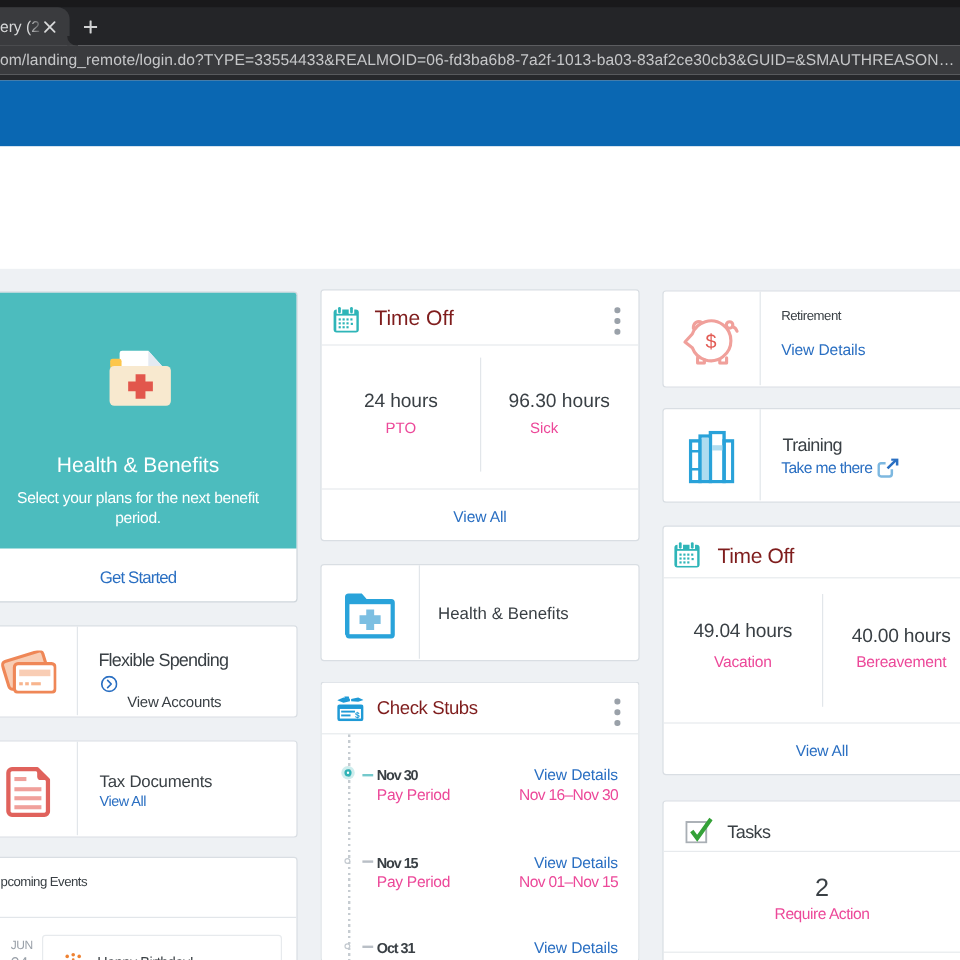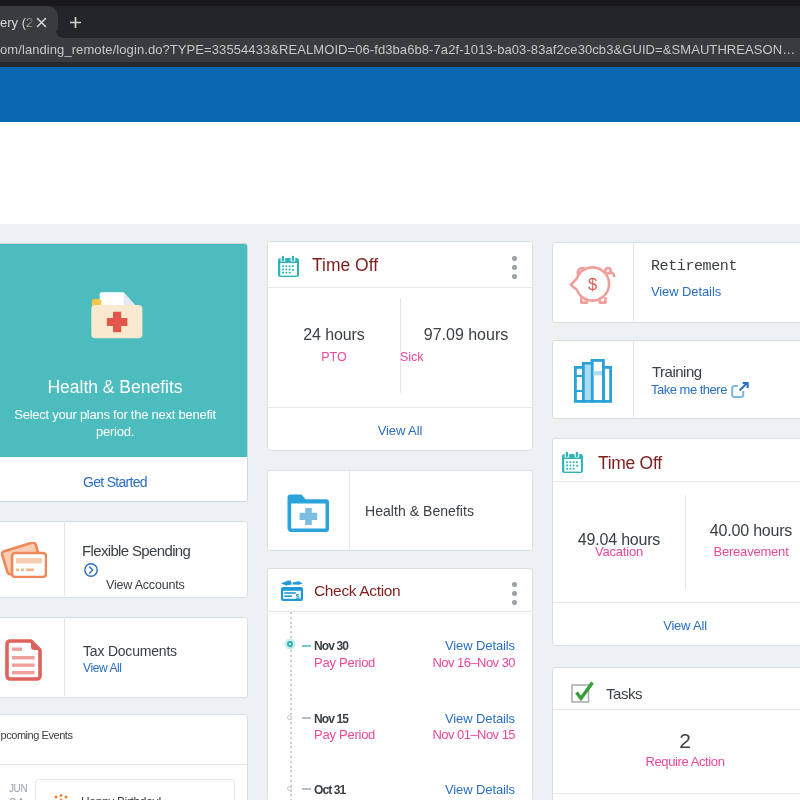--- a/index.html
+++ b/index.html
@@ -134,22 +134,22 @@
     <div class="abs hdr" style="left:44px;top:13px;font-size:17.5px;letter-spacing:0px;">Time Off</div>
     <div class="abs" style="left:244px;top:14px;">
       <div style="width:4.5px;height:4.5px;border-radius:50%;background:#9aa1a9;margin-bottom:4.5px;"></div>
       <div style="width:4.5px;height:4.5px;border-radius:50%;background:#9aa1a9;margin-bottom:4.5px;"></div>
       <div style="width:4.5px;height:4.5px;border-radius:50%;background:#9aa1a9;"></div>
     </div>
     <div class="abs" style="left:0;top:45px;width:264px;height:1px;background:#e7eaed;"></div>
     <div class="abs" style="left:132px;top:56px;width:1px;height:95px;background:#e2e6ea;"></div>
     <div class="abs dark" style="left:0;top:84px;width:132px;text-align:center;font-size:16px;letter-spacing:-0.1px;">24 hours</div>
     <div class="abs gray" style="left:0;top:108px;width:132px;text-align:center;font-size:12.5px;">PTO</div>
-    <div class="abs dark" style="left:132px;top:84px;width:132px;text-align:center;font-size:16px;letter-spacing:0px;">97.09 hours</div>
-    <div class="abs gray" style="left:132px;top:108px;width:107px;text-align:left;font-size:12.5px;">Sick</div>
+    <div class="abs dark" style="left:132px;top:84px;width:132px;text-align:center;font-size:16px;letter-spacing:0px;">96.30 hours</div>
+    <div class="abs gray" style="left:132px;top:108px;width:107px;text-align:center;font-size:12.5px;">Sick</div>
     <div class="abs" style="left:0;top:165px;width:264px;height:1px;background:#e7eaed;"></div>
     <div class="abs link" style="left:0;top:181px;width:264px;text-align:center;font-size:13px;letter-spacing:-0.1px;">View All</div>
   </div>
 
   <div class="card" style="left:267px;top:470px;width:266px;height:81px;">
     <div class="abs" style="left:81px;top:0;width:1px;height:78px;background:#e2e6ea;"></div>
     <svg class="abs" style="left:18px;top:22px;" width="44" height="40" viewBox="0 0 44 40">
       <path d="M1.5 36 V4.5 a3 3 0 0 1 3 -3 H15.5 l4 4.7 h20.5 a3 3 0 0 1 3 3 V36 a3 3 0 0 1 -3 3 h-35 a3 3 0 0 1 -3 -3 z" fill="#29a3da"></path>
       <rect x="5.2" y="10.5" width="34.3" height="25" fill="#ffffff"></rect>
       <path d="M19.2 15 h6.6 v4.7 h5.4 v7.4 h-5.4 v5 h-6.6 v-5 h-5.6 v-7.4 h5.6 z" fill="#7cbfe2"></path>
@@ -161,21 +161,21 @@
     <svg class="abs" style="left:13px;top:11px;" width="22" height="21" viewBox="0 0 22 21">
       <path d="M0 3.6 L5.2 1.2 L10.6 2.4 L10.6 4.4 L5.2 5.6 Z" fill="#1f9ad6"></path>
       <path d="M6 0.4 L9.6 0.4 L10.2 2.4 L6.4 2.2 Z" fill="#1f9ad6"></path>
       <path d="M11.6 2.4 L17.5 1.2 L22 3.4 L17.5 4.8 L11.6 4.4 Z" fill="#1f9ad6"></path>
       <rect x="0" y="7" width="22" height="14" rx="2" fill="#1f9ad6"></rect>
       <rect x="2.2" y="10.8" width="17.6" height="8" fill="#ffffff"></rect>
       <rect x="3.3" y="12.2" width="11.5" height="1.6" fill="#1f9ad6"></rect>
       <rect x="3.3" y="15.4" width="7.8" height="1.6" fill="#1f9ad6"></rect>
       <text x="14.8" y="18.6" font-size="7" fill="#1f9ad6" font-family="Liberation Sans" font-weight="bold">$</text>
     </svg>
-    <div class="abs hdr" style="left:46px;top:13px;font-size:15.5px;letter-spacing:-0.35px;">Check Action</div>
+    <div class="abs hdr" style="left:46px;top:13px;font-size:15.5px;letter-spacing:-0.35px;">Check Stubs</div>
     <div class="abs" style="left:244px;top:13px;">
       <div style="width:4.5px;height:4.5px;border-radius:50%;background:#9aa1a9;margin-bottom:4.5px;"></div>
       <div style="width:4.5px;height:4.5px;border-radius:50%;background:#9aa1a9;margin-bottom:4.5px;"></div>
       <div style="width:4.5px;height:4.5px;border-radius:50%;background:#9aa1a9;"></div>
     </div>
     <div class="abs" style="left:0;top:42px;width:264px;height:1px;background:#e7eaed;"></div>
 
     <div class="abs" style="left:22px;top:43px;width:2px;height:189px;background-image:repeating-linear-gradient(to bottom,#c6ccd1 0 2px,transparent 2px 4.8px);"></div>
 
     <div class="abs" style="left:19px;top:71.5px;width:6px;height:6px;border-radius:50%;background:#fff;border:2.1px solid #2fb3b6;box-shadow:0 0 0 2.6px rgba(60,182,185,.25);"></div>
@@ -204,21 +204,21 @@
       <g fill="none" stroke="#f0a09b" stroke-width="2.6" stroke-linecap="round" stroke-linejoin="round">
         <path d="M7.9 14.3 L1.8 21 L7.9 25.7 A 16.6 16.6 0 1 0 7.9 14.3 Z"></path>
         <path d="M8.8 9.6 C8.6 4.8 12.6 2.9 16 4.8"></path>
         <circle cx="39" cy="6.8" r="2.7"></circle>
         <path d="M41.6 8.3 C43.6 8.8 44.6 10.3 45.2 12"></path>
         <path d="M12.3 34.2 L12.3 38.6 L18 38.6 L18 35.6"></path>
         <path d="M30.8 35.6 L30.8 38.6 L36.5 38.6 L36.5 34.2"></path>
       </g>
       <text x="23.5" y="26" font-size="16.5" fill="#e25b54" font-family="Liberation Sans" text-anchor="middle">$</text>
     </svg>
-    <div class="abs dark" style="left:98px;top:15px;font-size:15px;letter-spacing:-0.4px;font-family:Liberation Mono, monospace;">Retirement</div>
+    <div class="abs dark" style="left:98px;top:15px;font-size:11px;letter-spacing:-0.4px;">Retirement</div>
     <div class="abs link" style="left:98px;top:41px;font-size:13px;letter-spacing:-0.1px;">View Details</div>
   </div>
 
   <div class="card" style="left:552px;top:340px;width:266px;height:79px;">
     <div class="abs" style="left:80px;top:0;width:1px;height:76px;background:#e2e6ea;"></div>
     <svg class="abs" style="left:21px;top:18px;" width="38" height="44" viewBox="0 0 38 44">
       <g fill="none" stroke="#29a2d9" stroke-width="2.8">
         <rect x="1.4" y="8.4" width="8" height="34"></rect>
         <rect x="9.4" y="4.4" width="8.6" height="38"></rect>
         <rect x="18" y="1.4" width="11.4" height="41"></rect>
@@ -255,21 +255,21 @@
           <rect x="11.7" y="16.8" width="1.8" height="1.8"></rect>
       </g>
       <rect x="3.6" y="2" width="4.6" height="4.5" fill="#ffffff"></rect>
       <rect x="13.6" y="2" width="4.6" height="4.5" fill="#ffffff"></rect>
       <rect x="4.75" y="0.8" width="2.3" height="5.4" rx="1.1" fill="#2eb5b8"></rect>
       <rect x="14.75" y="0.8" width="2.3" height="5.4" rx="1.1" fill="#2eb5b8"></rect>
     </svg>
     <div class="abs hdr" style="left:45px;top:13.5px;font-size:17.5px;letter-spacing:-0.3px;">Time Off</div>
     <div class="abs" style="left:0;top:42px;width:264px;height:1px;background:#e7eaed;"></div>
     <div class="abs" style="left:132px;top:56px;width:1px;height:94px;background:#e2e6ea;"></div>
-    <div class="abs dark" style="left:0;top:92px;width:132px;text-align:center;font-size:16px;letter-spacing:-0.2px;">49.04 hours</div>
+    <div class="abs dark" style="left:0;top:79px;width:132px;text-align:center;font-size:16px;letter-spacing:-0.2px;">49.04 hours</div>
     <div class="abs gray" style="left:0;top:105px;width:132px;text-align:center;font-size:13px;letter-spacing:-0.2px;">Vacation</div>
     <div class="abs dark" style="left:132px;top:82.5px;width:132px;text-align:center;font-size:16px;letter-spacing:-0.2px;">40.00 hours</div>
     <div class="abs gray" style="left:132px;top:105px;width:132px;text-align:center;font-size:13px;letter-spacing:-0.2px;">Bereavement</div>
     <div class="abs" style="left:0;top:163px;width:264px;height:1px;background:#e7eaed;"></div>
     <div class="abs link" style="left:0;top:179px;width:264px;text-align:center;font-size:13px;letter-spacing:-0.2px;">View All</div>
   </div>
 
   <div class="card" style="left:552px;top:667px;width:266px;height:140px;">
     <svg class="abs" style="left:18px;top:12px;" width="23" height="23" viewBox="0 0 23 23">
       <rect x="1" y="5" width="16.5" height="17" fill="#fff" stroke="#a9afb5" stroke-width="1.6"></rect>

